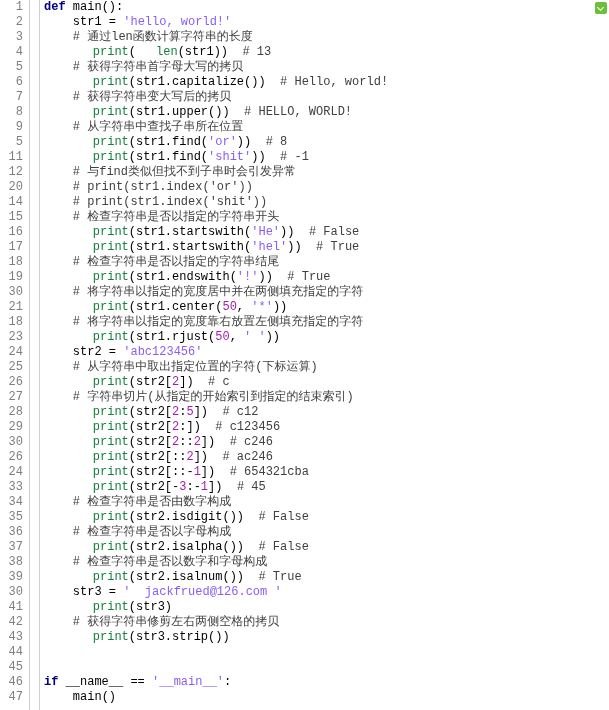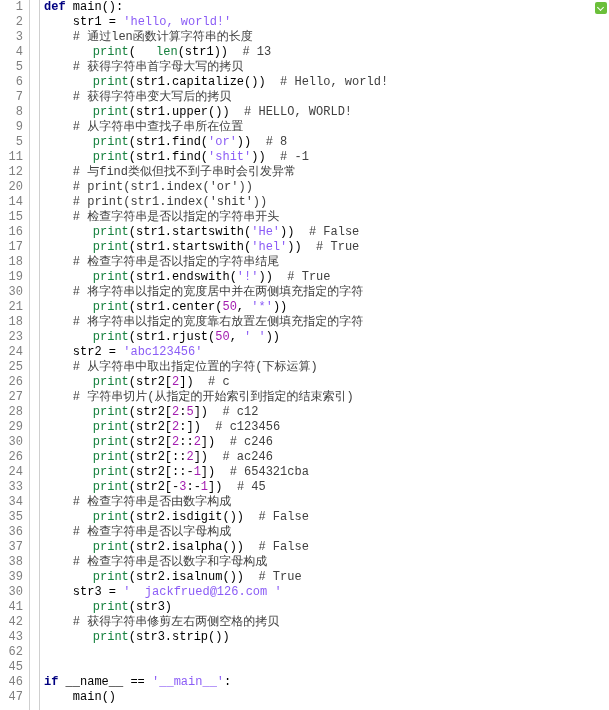--- a/index.html
+++ b/index.html
@@ -103,20 +103,20 @@
     <div>34</div>
     <div>35</div>
     <div>36</div>
     <div>37</div>
     <div>38</div>
     <div>39</div>
     <div>30</div>
     <div>41</div>
     <div>42</div>
     <div>43</div>
-    <div>62</div>
+    <div>44</div>
     <div>45</div>
     <div>46</div>
     <div>47</div>
   </div>
 <div class="fold-strip"></div>
 <div class="code"><div class="line"><span class="kw">def</span><span class="op"> </span><span class="fn">main</span><span class="op">():</span></div><div class="line"><span class="indent">    </span><span class="op">str1 = </span><span class="str">'hello, world!'</span></div><div class="line"><span class="indent">    </span><span class="cmt"># 通过len函数计算字符串的长度</span></div><div class="line"><span class="indent">    </span><span class="bi">print</span><span class="op">(</span><span class="bi">len</span><span class="op">(str1))  </span><span class="cmt"># 13</span></div><div class="line"><span class="indent">    </span><span class="cmt"># 获得字符串首字母大写的拷贝</span></div><div class="line"><span class="indent">    </span><span class="bi">print</span><span class="op">(str1.capitalize())  </span><span class="cmt"># Hello, world!</span></div><div class="line"><span class="indent">    </span><span class="cmt"># 获得字符串变大写后的拷贝</span></div><div class="line"><span class="indent">    </span><span class="bi">print</span><span class="op">(str1.upper())  </span><span class="cmt"># HELLO, WORLD!</span></div><div class="line"><span class="indent">    </span><span class="cmt"># 从字符串中查找子串所在位置</span></div><div class="line"><span class="indent">    </span><span class="bi">print</span><span class="op">(str1.find(</span><span class="str">'or'</span><span class="op">))  </span><span class="cmt"># 8</span></div><div class="line"><span class="indent">    </span><span class="bi">print</span><span class="op">(str1.find(</span><span class="str">'shit'</span><span class="op">))  </span><span class="cmt"># -1</span></div><div class="line"><span class="indent">    </span><span class="cmt"># 与find类似但找不到子串时会引发异常</span></div><div class="line"><span class="indent">    </span><span class="cmt"># print(str1.index('or'))</span></div><div class="line"><span class="indent">    </span><span class="cmt"># print(str1.index('shit'))</span></div><div class="line"><span class="indent">    </span><span class="cmt"># 检查字符串是否以指定的字符串开头</span></div><div class="line"><span class="indent">    </span><span class="bi">print</span><span class="op">(str1.startswith(</span><span class="str">'He'</span><span class="op">))  </span><span class="cmt"># False</span></div><div class="line"><span class="indent">    </span><span class="bi">print</span><span class="op">(str1.startswith(</span><span class="str">'hel'</span><span class="op">))  </span><span class="cmt"># True</span></div><div class="line"><span class="indent">    </span><span class="cmt"># 检查字符串是否以指定的字符串结尾</span></div><div class="line"><span class="indent">    </span><span class="bi">print</span><span class="op">(str1.endswith(</span><span class="str">'!'</span><span class="op">))  </span><span class="cmt"># True</span></div><div class="line"><span class="indent">    </span><span class="cmt"># 将字符串以指定的宽度居中并在两侧填充指定的字符</span></div><div class="line"><span class="indent">    </span><span class="bi">print</span><span class="op">(str1.center(</span><span class="num">50</span><span class="op">, </span><span class="str">'*'</span><span class="op">))</span></div><div class="line"><span class="indent">    </span><span class="cmt"># 将字符串以指定的宽度靠右放置左侧填充指定的字符</span></div><div class="line"><span class="indent">    </span><span class="bi">print</span><span class="op">(str1.rjust(</span><span class="num">50</span><span class="op">, </span><span class="str">' '</span><span class="op">))</span></div><div class="line"><span class="indent">    </span><span class="op">str2 = </span><span class="str">'abc123456'</span></div><div class="line"><span class="indent">    </span><span class="cmt"># 从字符串中取出指定位置的字符(下标运算)</span></div><div class="line"><span class="indent">    </span><span class="bi">print</span><span class="op">(str2[</span><span class="num">2</span><span class="op">])  </span><span class="cmt"># c</span></div><div class="line"><span class="indent">    </span><span class="cmt"># 字符串切片(从指定的开始索引到指定的结束索引)</span></div><div class="line"><span class="indent">    </span><span class="bi">print</span><span class="op">(str2[</span><span class="num">2</span><span class="op">:</span><span class="num">5</span><span class="op">])  </span><span class="cmt"># c12</span></div><div class="line"><span class="indent">    </span><span class="bi">print</span><span class="op">(str2[</span><span class="num">2</span><span class="op">:])  </span><span class="cmt"># c123456</span></div><div class="line"><span class="indent">    </span><span class="bi">print</span><span class="op">(str2[</span><span class="num">2</span><span class="op">::</span><span class="num">2</span><span class="op">])  </span><span class="cmt"># c246</span></div><div class="line"><span class="indent">    </span><span class="bi">print</span><span class="op">(str2[::</span><span class="num">2</span><span class="op">])  </span><span class="cmt"># ac246</span></div><div class="line"><span class="indent">    </span><span class="bi">print</span><span class="op">(str2[::-</span><span class="num">1</span><span class="op">])  </span><span class="cmt"># 654321cba</span></div><div class="line"><span class="indent">    </span><span class="bi">print</span><span class="op">(str2[-</span><span class="num">3</span><span class="op">:-</span><span class="num">1</span><span class="op">])  </span><span class="cmt"># 45</span></div><div class="line"><span class="indent">    </span><span class="cmt"># 检查字符串是否由数字构成</span></div><div class="line"><span class="indent">    </span><span class="bi">print</span><span class="op">(str2.isdigit())  </span><span class="cmt"># False</span></div><div class="line"><span class="indent">    </span><span class="cmt"># 检查字符串是否以字母构成</span></div><div class="line"><span class="indent">    </span><span class="bi">print</span><span class="op">(str2.isalpha())  </span><span class="cmt"># False</span></div><div class="line"><span class="indent">    </span><span class="cmt"># 检查字符串是否以数字和字母构成</span></div><div class="line"><span class="indent">    </span><span class="bi">print</span><span class="op">(str2.isalnum())  </span><span class="cmt"># True</span></div><div class="line"><span class="indent">    </span><span class="op">str3 = </span><span class="str">'  jackfrued@126.com '</span></div><div class="line"><span class="indent">    </span><span class="bi">print</span><span class="op">(str3)</span></div><div class="line"><span class="indent">    </span><span class="cmt"># 获得字符串修剪左右两侧空格的拷贝</span></div><div class="line"><span class="indent">    </span><span class="bi">print</span><span class="op">(str3.strip())</span></div><div class="line"></div><div class="line"></div><div class="line"><span class="kw">if</span><span class="op"> __name__ == </span><span class="str">'__main__'</span><span class="op">:</span></div><div class="line"><span class="indent">    </span><span class="fn">main</span><span class="op">()</span></div></div>
 <div class="tl-icon"></div>
 
 </body></html>

